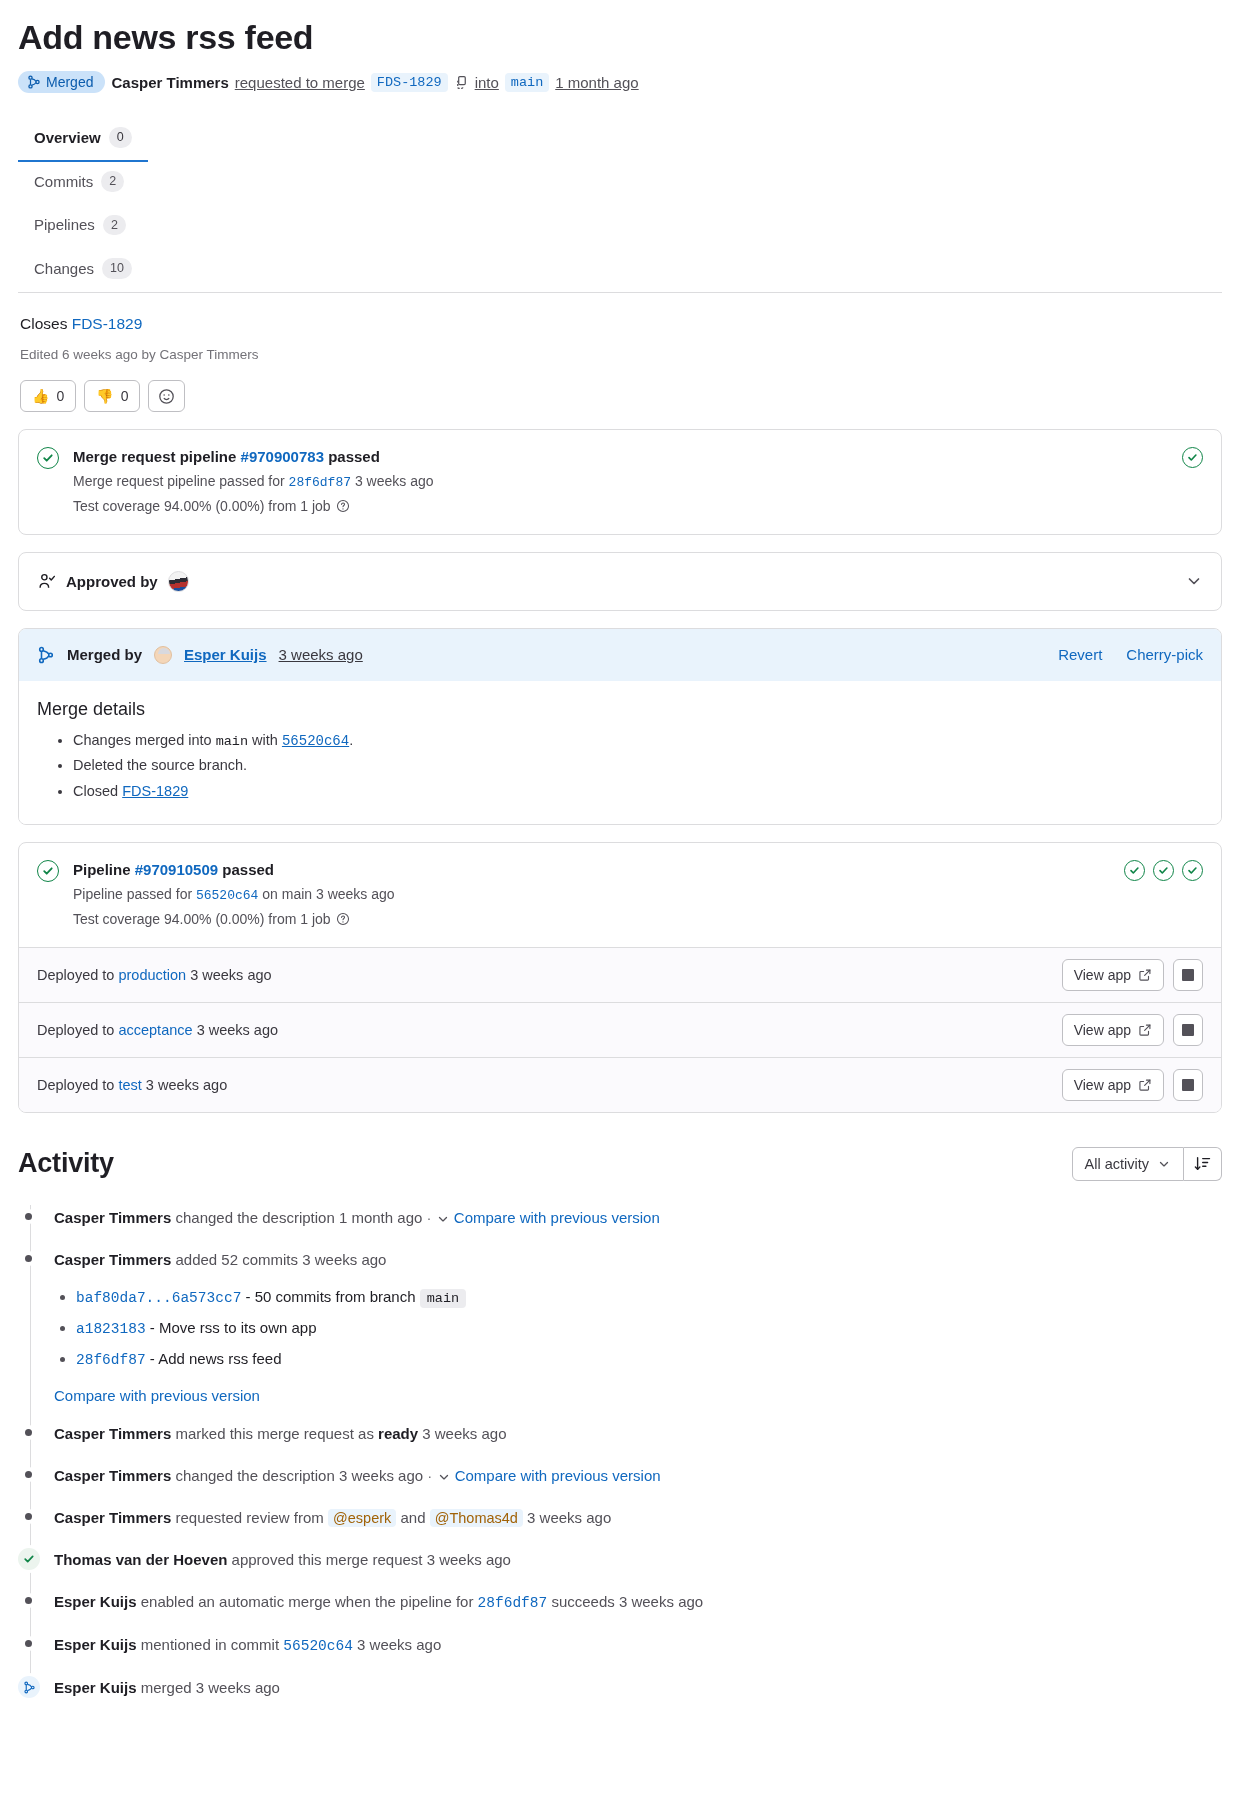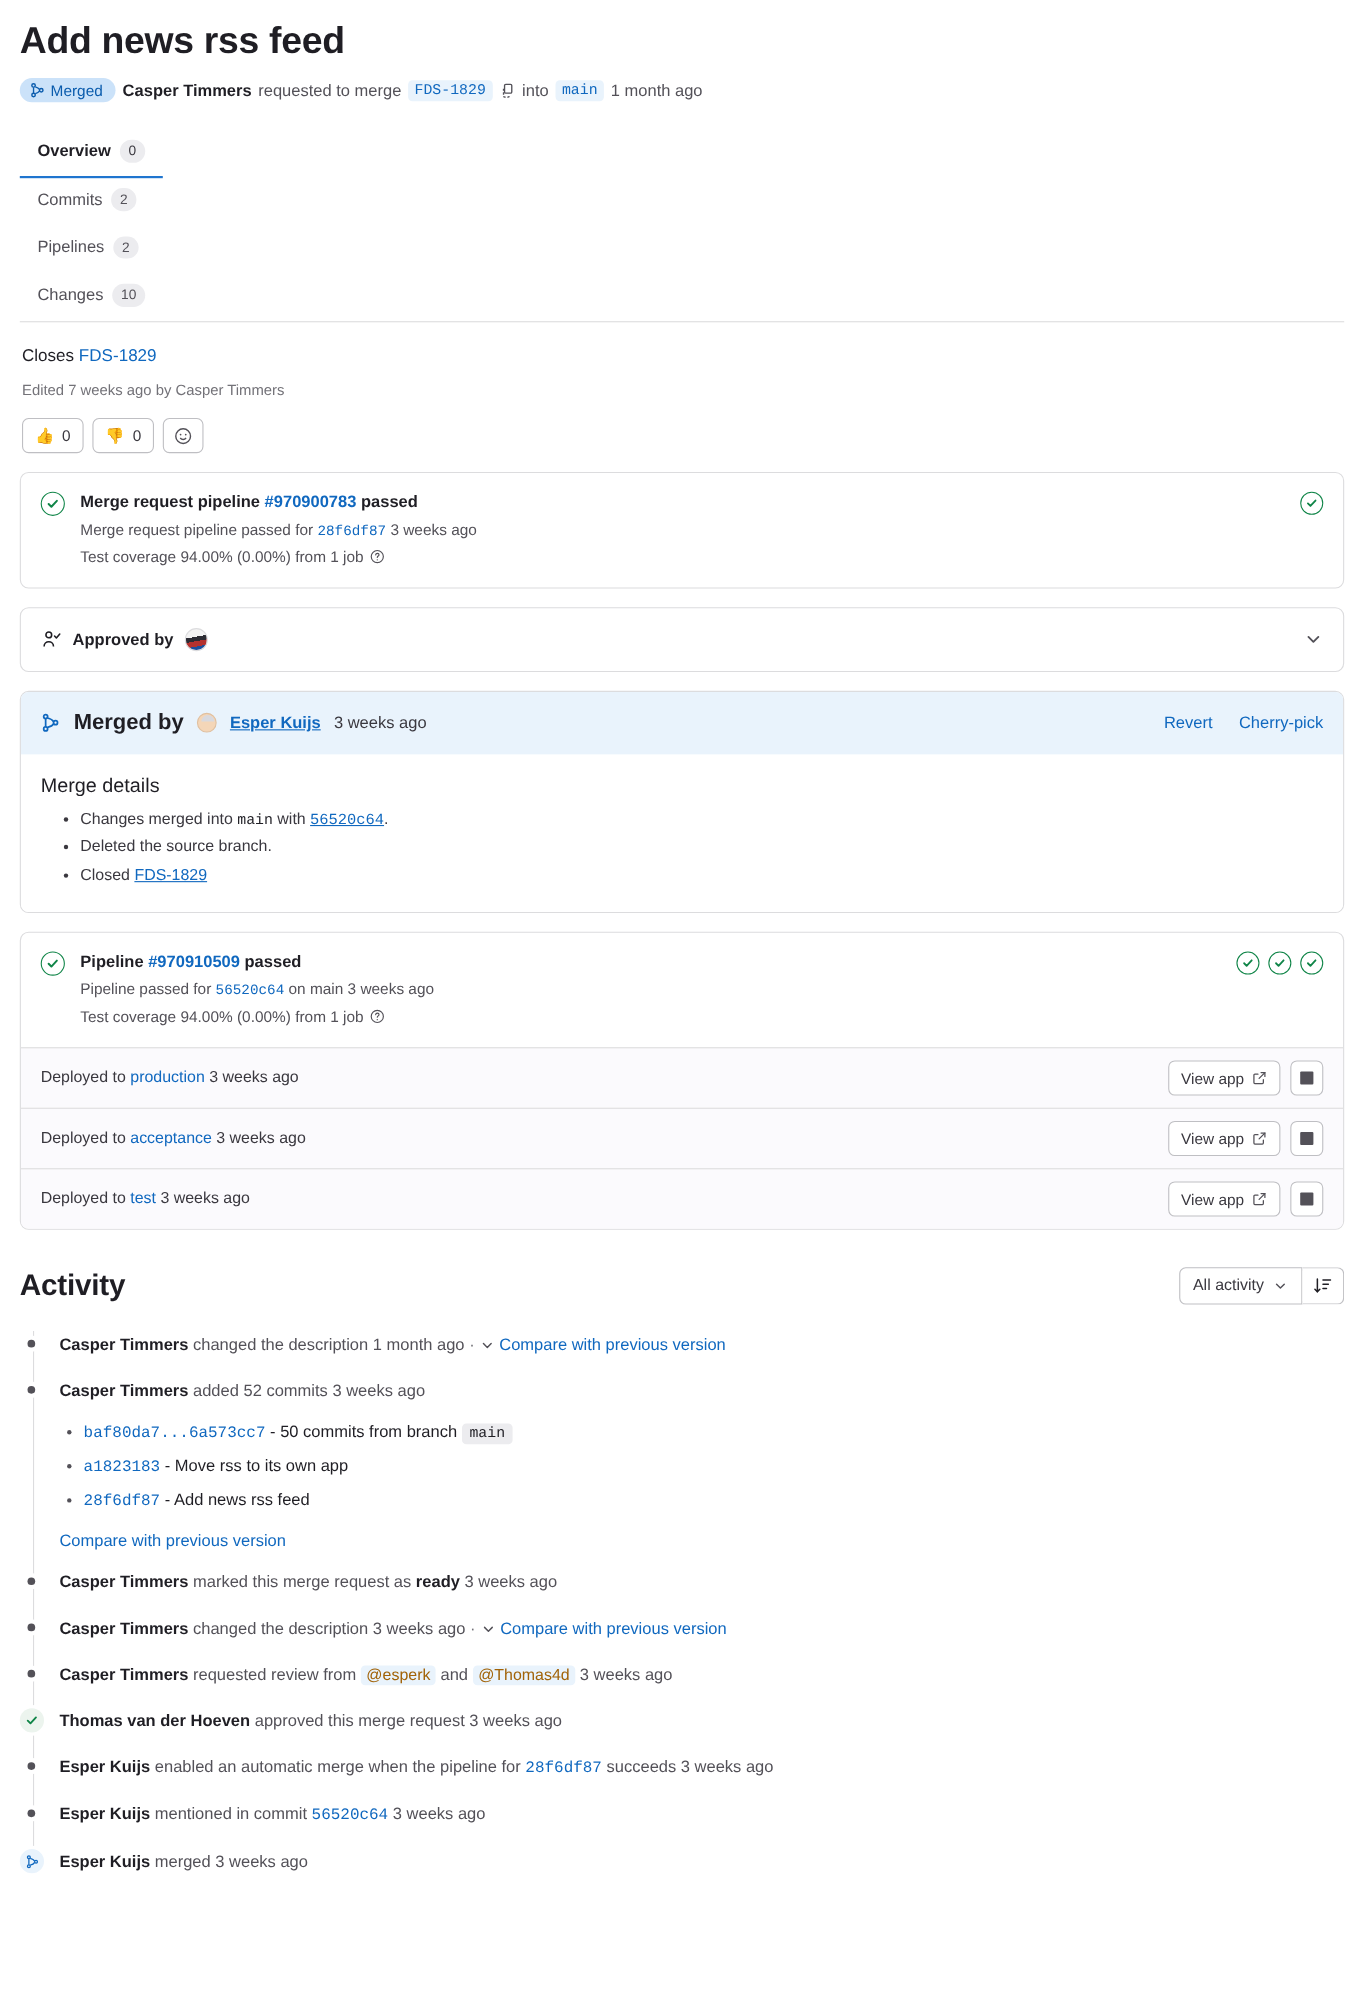--- a/index.html
+++ b/index.html
@@ -47,21 +47,21 @@
   .author-name { font-weight: bold; color: #1f1e24; }
   .branch-chip {
     background: #e9f3fc;
     color: #1068bf;
     border-radius: 4px;
     padding: 2px 6px;
     font-family: "Liberation Mono", monospace;
     font-size: 13.5px;
   }
   .copy-icon { color: #535158; display: inline-flex; align-items: center; cursor: pointer;}
-  .muted { color: #535158; }
+  .muted { color: #535158; text-decoration: underline; }
 
   
   .tabs {
     display: flex;
     align-items: flex-start;
     gap: 0;
     border-bottom: 1px solid #dcdcde;
     margin-top: 24px;
     flex-direction: column;
   }
@@ -157,21 +157,21 @@
   }
   .chev-btn { margin-left: auto; color: #535158; cursor: pointer; display:flex; align-items:center;}
 
   
   .merged-card { border: 1px solid #dcdcde; border-radius: 8px; margin-top: 17px; overflow: hidden; }
   .merged-head {
     background: #e9f3fc;
     display: flex; align-items: center; gap: 12px;
     padding: 17px 18px;
   }
-  .merged-head .label { font-size: 20px; font-weight: bold; color: #1f1e24; }
+  .merged-head .label { font-size: 15px; font-weight: bold; color: #1f1e24; }
   .mini-avatar {
     width: 18px; height: 18px; border-radius: 50%;
     background: #f4d6b8; border: 1px solid #e0c0a0; display:inline-block;
     position: relative; overflow:hidden;
   }
   .mini-avatar::after{content:"";position:absolute;left:3px;top:1px;width:12px;height:6px;background:#d9d9de;border-radius:6px 6px 0 0;}
   .merged-actions { margin-left: auto; display: flex; gap: 24px; }
   .merged-actions .act { color: #1068bf; font-size: 15px; cursor: pointer; }
   .merge-details { padding: 18px 18px 20px 18px; background: #fff; }
   .merge-details h4 { margin: 0 0 8px 0; font-size: 18px; font-weight: normal; color: #1f1e24; }
@@ -297,21 +297,21 @@
       <span>Changes</span>
       <span class="count">10</span>
     </div>
   </div>
 
   <div class="desc">
     <div class="desc-body">
       <span>Closes</span>
       <a class="link">FDS-1829</a>
     </div>
-    <div class="edited-note">Edited 7 weeks ago by Casper Timmers</div>
+    <div class="edited-note">Edited 6 weeks ago by Casper Timmers</div>
 
     <div class="reactions">
       <button class="rx-btn">
         <span>👍</span>
         <span>0</span>
       </button>
       <button class="rx-btn">
         <span>👎</span>
         <span>0</span>
       </button>

